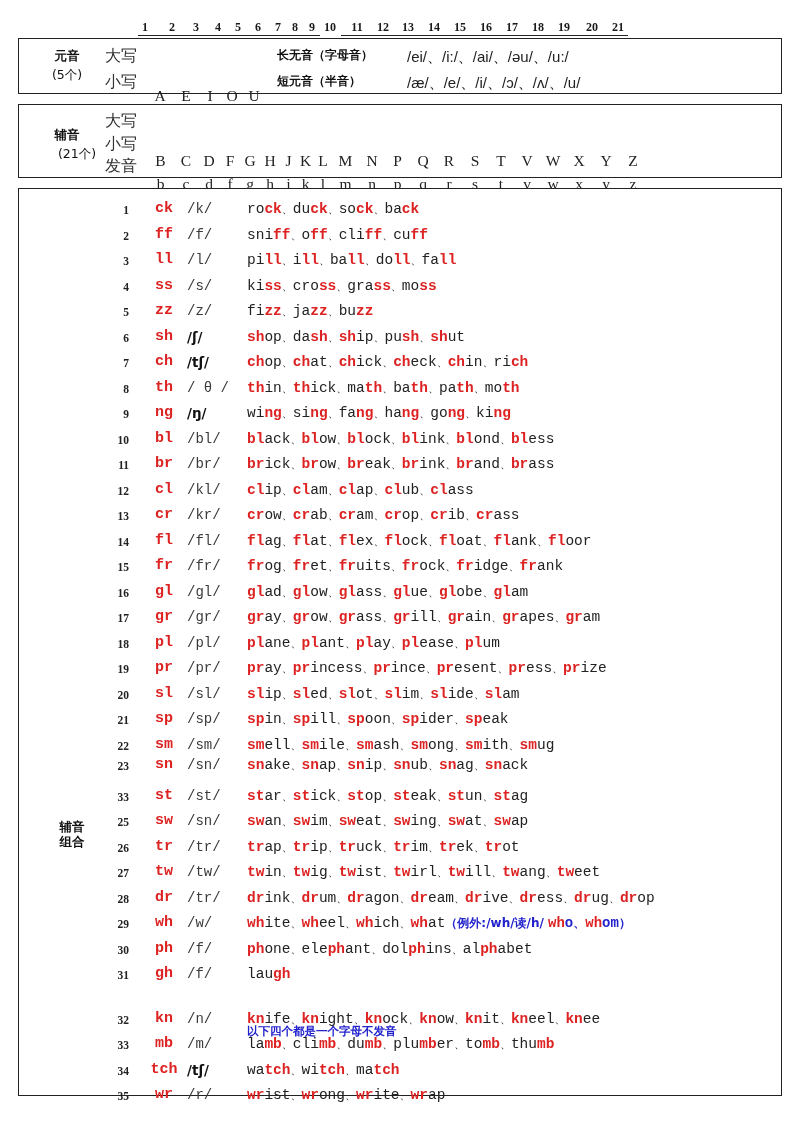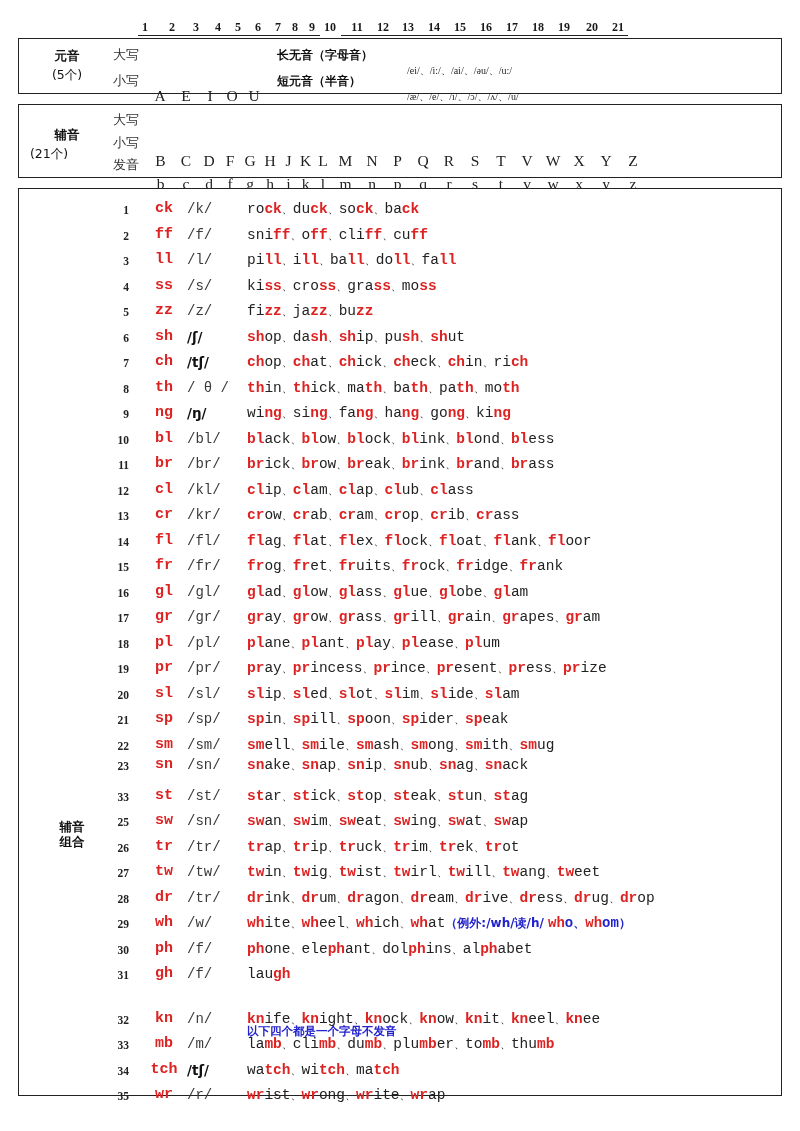--- a/index.html
+++ b/index.html
@@ -37,23 +37,23 @@
   .cn-label{
     font-family:"DejaVu Sans","Liberation Sans",sans-serif;
     font-weight:bold;
     font-size:12.5px;
     color:#111;
     line-height:15px;
     text-align:center;
   }
   .cn-sub{
     font-family:"DejaVu Sans","Liberation Sans",sans-serif;
-    font-size:13px;
+    font-size:16px;
     color:#333;
-    text-align:right;
+    text-align:left;
   }
 
   .letters{
     position:absolute;
     font-family:"Liberation Serif","DejaVu Serif",serif;
     font-size:15.5px;
     color:#222;
     white-space:nowrap;
     margin-top:44px;
   }
@@ -61,22 +61,22 @@
     display:inline-block;
     text-align:center;
   }
   .phon-label{
     position:absolute;
     font-family:"DejaVu Sans","Liberation Sans",sans-serif;
     font-size:12px;font-weight:bold;color:#111;white-space:nowrap;
   }
   .phon-val{
     position:absolute;
-    font-family:Liberation Serif, serif;
-    font-size:10px;color:#222;white-space:nowrap;margin-top:16px;
+    font-family:Liberation Sans, sans-serif;
+    font-size:15px;color:#222;white-space:nowrap;
   }
 
   
   .combo-box{
     position:absolute;left:18px;top:188px;width:764px;height:908px;
   }
   .side-label{
     position:absolute;left:30px;top:630px;width:46px;
   }
   .row{
@@ -171,21 +171,21 @@
 
     <div class="phon-label" style="left:258px;top:8px;">长无音（字母音）</div>
     <div class="phon-label" style="left:258px;top:34px;">短元音（半音）</div>
 
     <div class="phon-val" style="left:388px;top:9px;">/ei/、/i:/、/ai/、/əu/、/u:/</div>
     <div class="phon-val" style="left:388px;top:35px;">/æ/、/e/、/i/、/ɔ/、/ʌ/、/u/</div>
   </div>
 
   <div class="box" style="left:18px;top:104px;width:764px;height:74px;">
     <div class="cn-label" style="position:absolute;left:22px;top:22px;width:52px;">辅音</div>
-    <div class="cn-label" style="position:absolute;left:4px;top:41px;width:52px;font-weight:normal;">(21个)</div>
+    <div class="cn-label" style="position:absolute;left:32px;top:41px;width:52px;font-weight:normal;">(21个)</div>
 
     <div class="cn-sub" style="position:absolute;left:86px;top:6px;width:34px;">大写</div>
     <div class="cn-sub" style="position:absolute;left:86px;top:29px;width:34px;">小写</div>
     <div class="cn-sub" style="position:absolute;left:86px;top:51px;width:34px;">发音</div>
 
     <div class="letters" id="con-upper" style="left:128px;top:3px;"><span style="width: 27px;">B</span><span style="width: 24px;">C</span><span style="width: 22px;">D</span><span style="width: 20px;">F</span><span style="width: 20px;">G</span><span style="width: 20px;">H</span><span style="width: 17px;">J</span><span style="width: 17px;">K</span><span style="width: 18px;">L</span><span style="width: 27px;">M</span><span style="width: 26px;">N</span><span style="width: 25px;">P</span><span style="width: 26px;">Q</span><span style="width: 26px;">R</span><span style="width: 26px;">S</span><span style="width: 26px;">T</span><span style="width: 26px;">V</span><span style="width: 26px;">W</span><span style="width: 26px;">X</span><span style="width: 28px;">Y</span><span style="width: 26px;">Z</span></div>
     <div class="letters" id="con-lower" style="left:128px;top:26px;"><span style="width: 27px;">b</span><span style="width: 24px;">c</span><span style="width: 22px;">d</span><span style="width: 20px;">f</span><span style="width: 20px;">g</span><span style="width: 20px;">h</span><span style="width: 17px;">j</span><span style="width: 17px;">k</span><span style="width: 18px;">l</span><span style="width: 27px;">m</span><span style="width: 26px;">n</span><span style="width: 25px;">p</span><span style="width: 26px;">q</span><span style="width: 26px;">r</span><span style="width: 26px;">s</span><span style="width: 26px;">t</span><span style="width: 26px;">v</span><span style="width: 26px;">w</span><span style="width: 26px;">x</span><span style="width: 28px;">y</span><span style="width: 26px;">z</span></div>
     <div class="letters" id="con-pron" style="left:128px;top:48px;"><span style="width: 27px;">b</span><span style="width: 24px;">k</span><span style="width: 22px;">d</span><span style="width: 20px;">f</span><span style="width: 20px;">g</span><span style="width: 20px;">h</span><span style="width: 17px;">dʒ</span><span style="width: 17px;">k</span><span style="width: 18px;">l</span><span style="width: 27px;">m</span><span style="width: 26px;">n</span><span style="width: 25px;">p</span><span style="width: 26px;">k</span><span style="width: 26px;">r</span><span style="width: 26px;">s</span><span style="width: 26px;">t</span><span style="width: 26px;">v</span><span style="width: 26px;">w</span><span style="width: 26px;">ks</span><span style="width: 28px;">j</span><span style="width: 26px;">z</span></div>
   </div>
 

